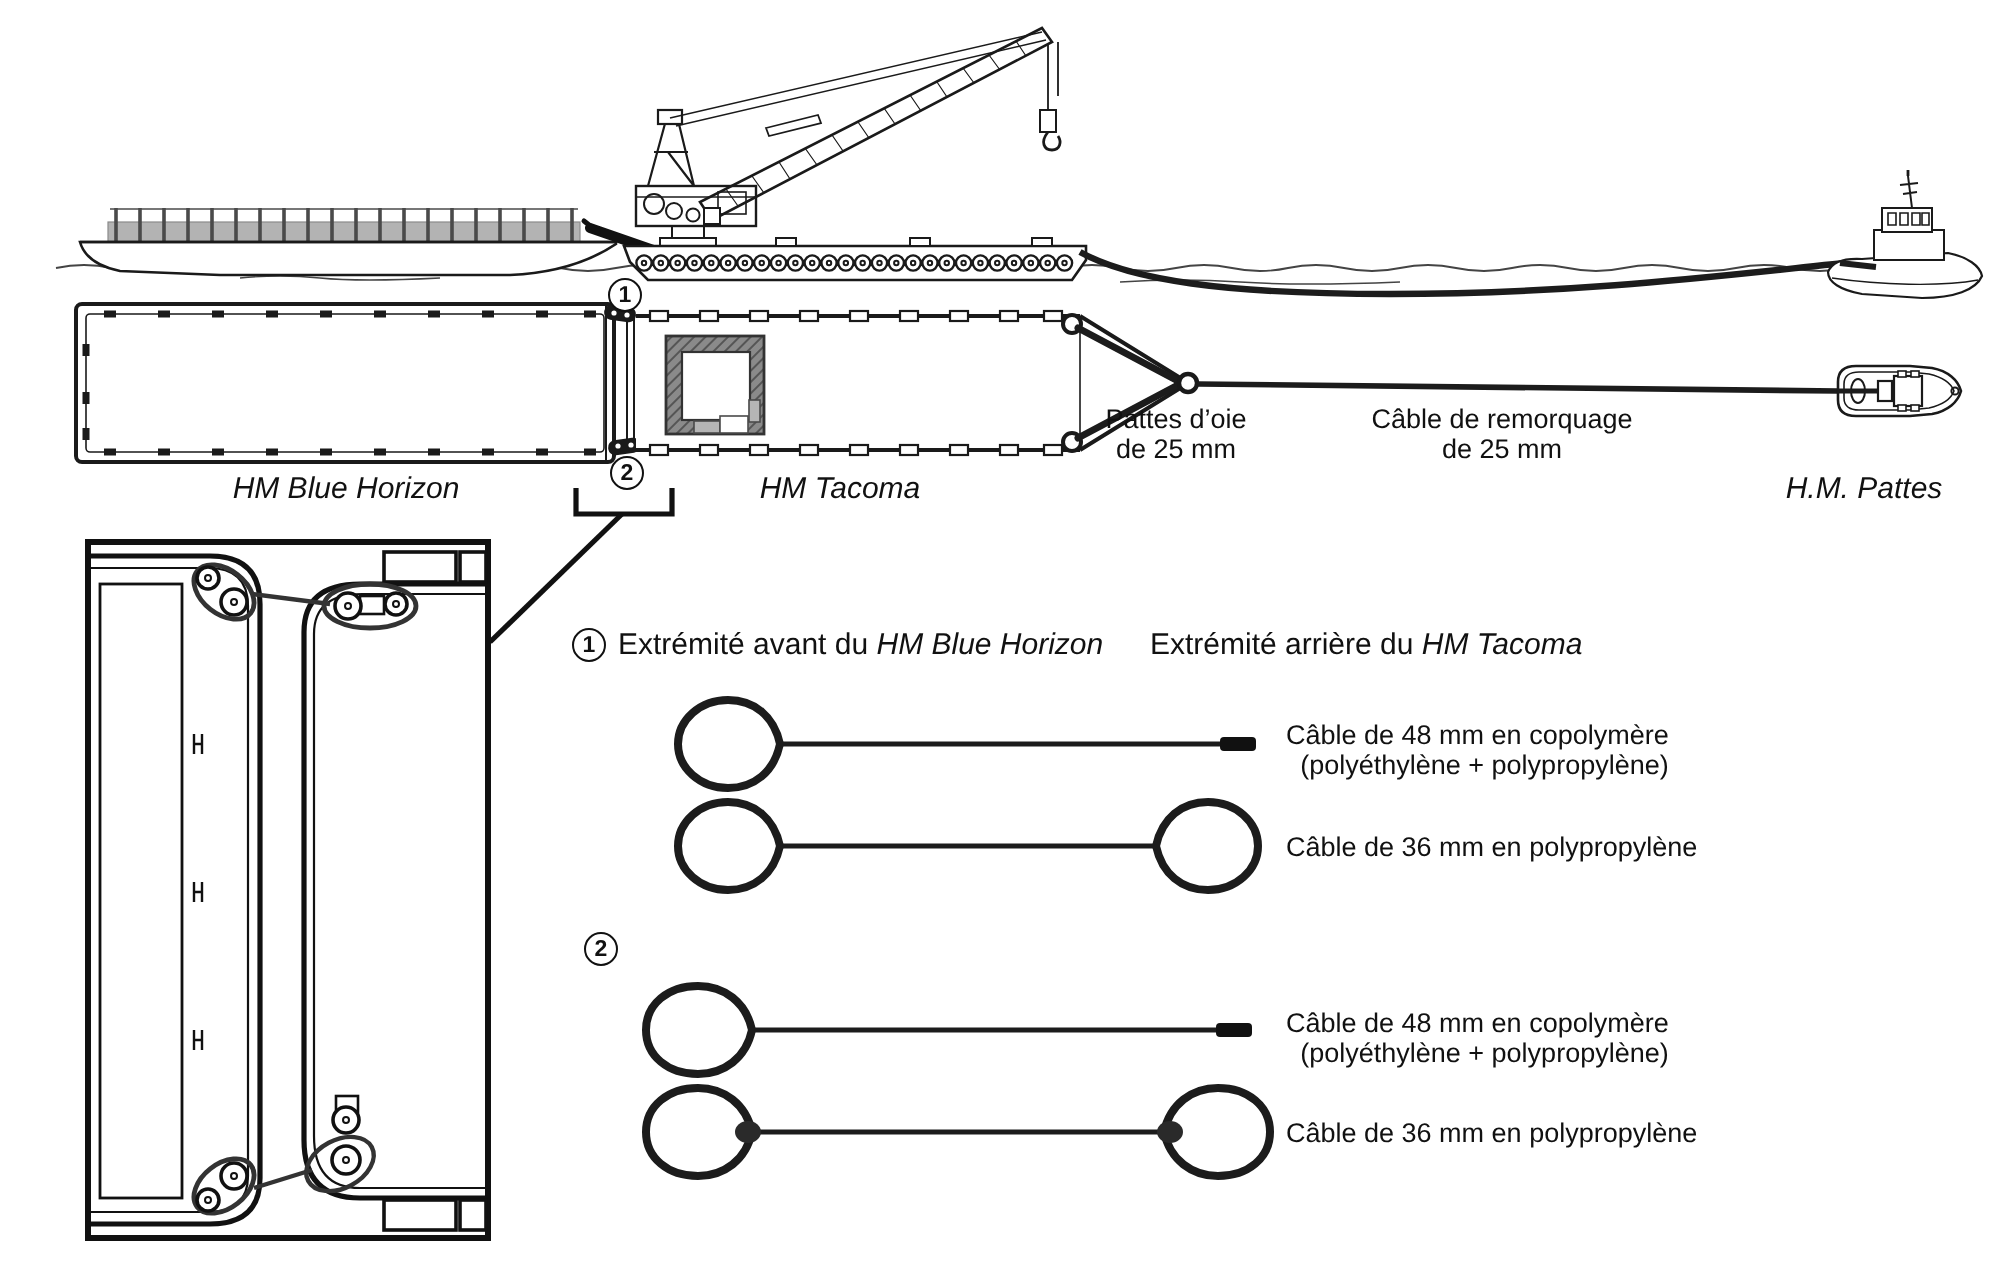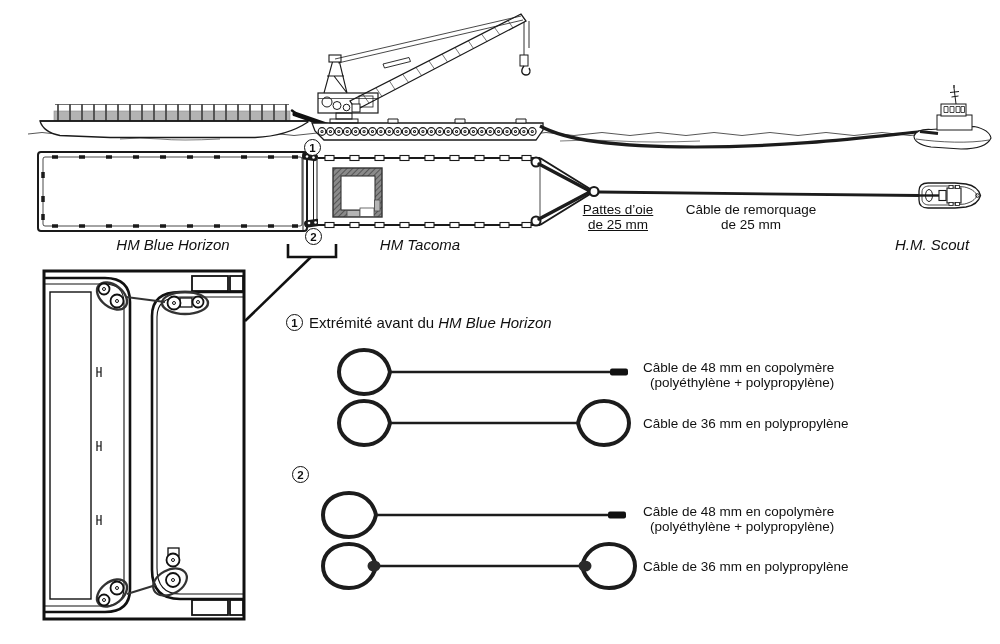--- a/index.html
+++ b/index.html
@@ -261,36 +261,37 @@
       <path stroke-width="4" d="M582,566 C585,552 596,544 609,544 C624,544 635,553 635,566 C635,579 624,588 609,588 C596,588 585,580 582,566 Z"></path>
       <line x1="378" y1="566" x2="582" y2="566" stroke-width="2.6"></line>
       <ellipse cx="374" cy="566" rx="6.5" ry="5.5" fill="#2a2a2a" stroke="none"></ellipse>
       <ellipse cx="585" cy="566" rx="6.5" ry="5.5" fill="#2a2a2a" stroke="none"></ellipse>
     </g>
   </g>
 </svg>
 
   <div class="lbl vessel-name ctr" style="left:88px;top:237px;width:170px;">HM Blue Horizon</div>
   <div class="lbl vessel-name ctr" style="left:340px;top:237px;width:160px;">HM Tacoma</div>
-  <div class="lbl vessel-name ctr" style="left:878px;top:237px;width:108px;">H.M. Scout</div>
-
-  <div class="lbl ctr two-line" style="left:557px;top:202px;width:122px;text-decoration:underline;">
+  <div class="lbl vessel-name ctr" style="left:878px;top:237px;width:108px;">H.M. Pattes</div>
+
+  <div class="lbl ctr two-line" style="left:527px;top:202px;width:122px;">
     <span style="display:block">Pattes d’oie</span>
     <span style="display:block">de 25 mm</span>
   </div>
   <div class="lbl ctr two-line" style="left:672px;top:202px;width:158px;">
     <span style="display:block">Câble de remorquage</span>
     <span style="display:block">de 25 mm</span>
   </div>
 
   <div class="marker" style="left:304px;top:139px;">1</div>
   <div class="marker" style="left:305px;top:228px;">2</div>
 
   <div class="marker" style="left:286px;top:314px;">1</div>
   <div class="hdr" style="left:309px;top:314px;"><span>Extrémité avant du </span><span class="it">HM Blue Horizon</span></div>
+  <div class="hdr" style="left:575px;top:314px;"><span>Extrémité arrière du </span><span class="it">HM Tacoma</span></div>
   <div class="marker" style="left:292px;top:466px;">2</div>
 
   <div class="lbl two-line" style="left:643px;top:360px;">
     <span style="display:block">Câble de 48 mm en copolymère</span>
     <span style="display:block">(polyéthylène + polypropylène)</span>
   </div>
   <div class="lbl" style="left:643px;top:416px;">Câble de 36 mm en polypropylène</div>
 
   <div class="lbl two-line" style="left:643px;top:504px;">
     <span style="display:block">Câble de 48 mm en copolymère</span>

